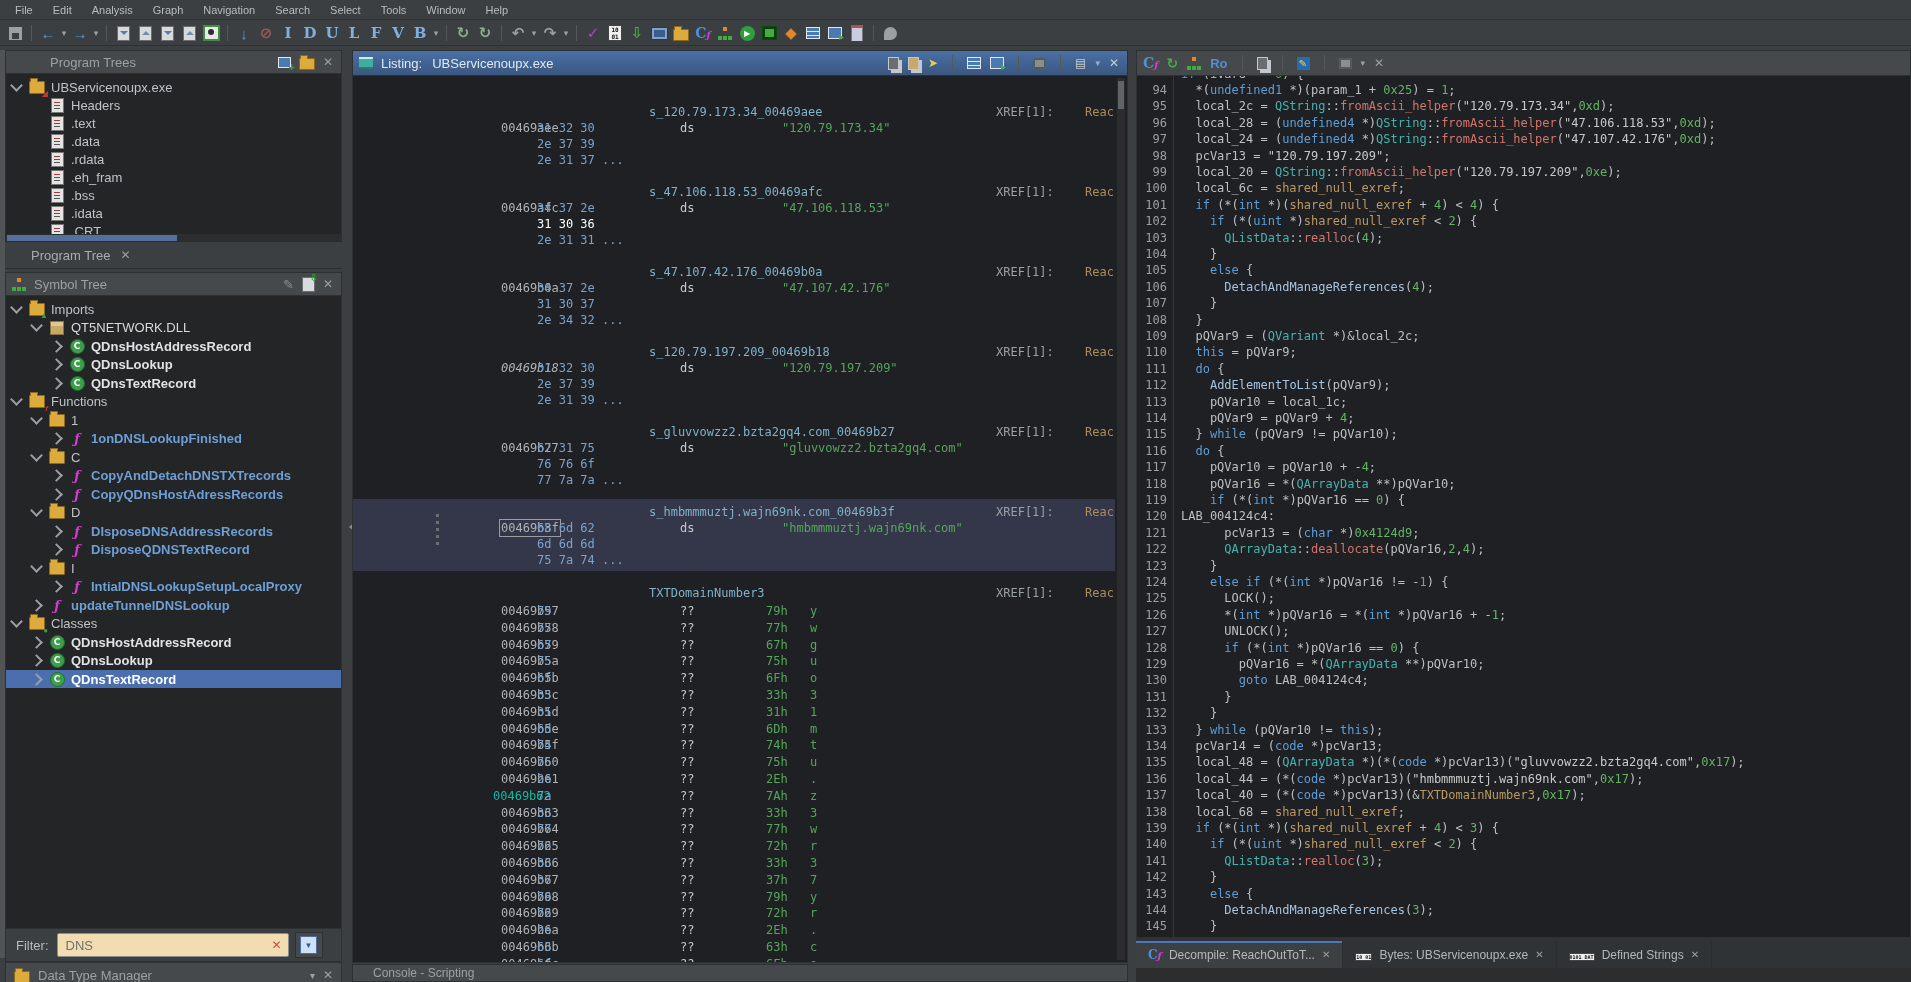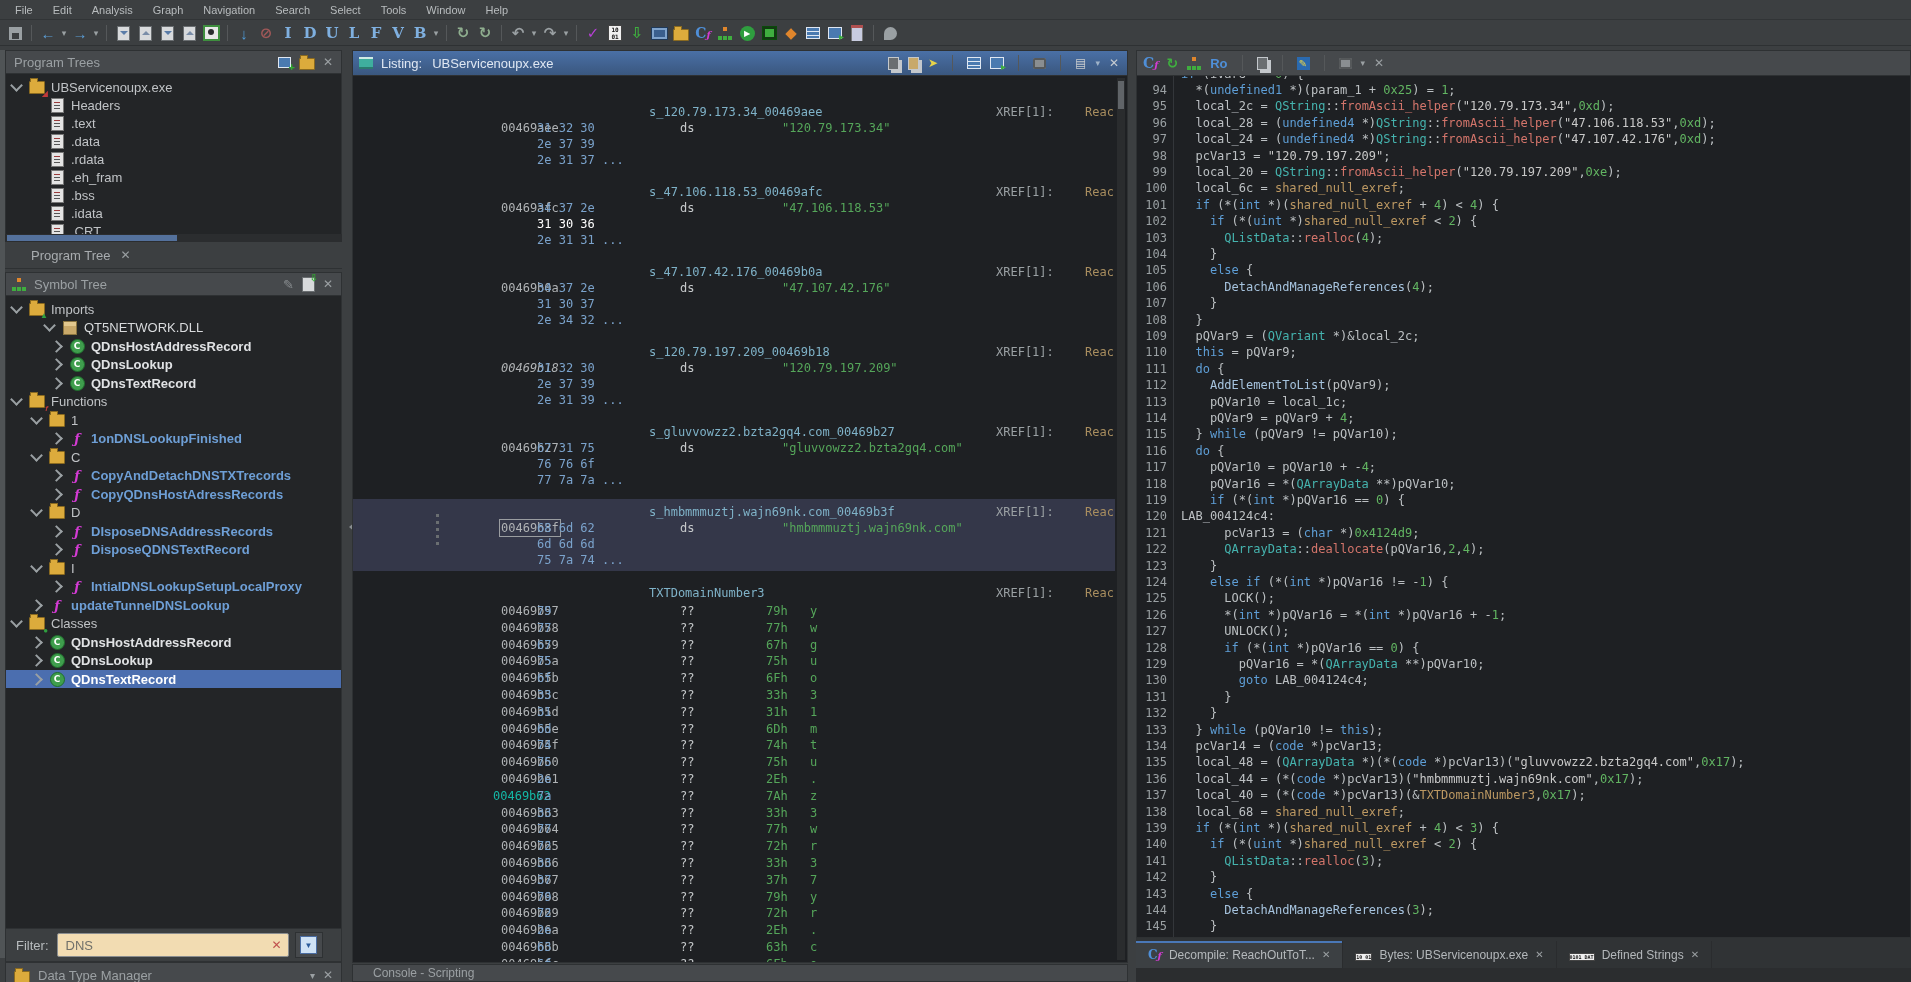--- a/index.html
+++ b/index.html
@@ -220,21 +220,21 @@
       <span class="tb-sep"></span>
       <span class="tb-item">
         <span class="i-balloon"></span>
       </span>
     </div>
 
   <div id="leftdock">
     <div id="left-strip"></div>
 
     <div id="pt-panel">
-      <div class="panel-header" style="top:0;">
+      <div class="panel-header" style="top:0;padding-left:36px;">
         <span class="ph-title">Program Trees</span>
         <span class="ph-icons">
           <span class="i-newtree"></span>
           <span class="i-folder"></span>
           <span class="close-x">✕</span>
         </span>
       </div>
       <div id="pt-tree">
           <div class="trow" style="top: 4px; padding-left: 6px;">
             <span class="chev exp"></span>
@@ -322,21 +322,21 @@
       </div>
       <div id="st-tree">
           <div class="trow" style="top: 4px; padding-left: 6px;">
             <span class="chev exp"></span>
             <span class="tico">
               <span class="ico-folder"></span>
               <span class="badge" style="color:#2f9e3f;">▲</span>
             </span>
             <span class="">Imports</span>
           </div>
-          <div class="trow" style="top: 22.5px; padding-left: 39px;">
+          <div class="trow" style="top: 22.5px; padding-left: 26px;">
             <span class="chev exp"></span>
             <span class="tico">
               <span class="ico-pkg"></span>
             </span>
             <span class="lbl-dll">QT5NETWORK.DLL</span>
           </div>
           <div class="trow" style="top: 41px; padding-left: 46px;">
             <span class="chev col"></span>
             <span class="tico">
               <span class="ico-class">C</span>

